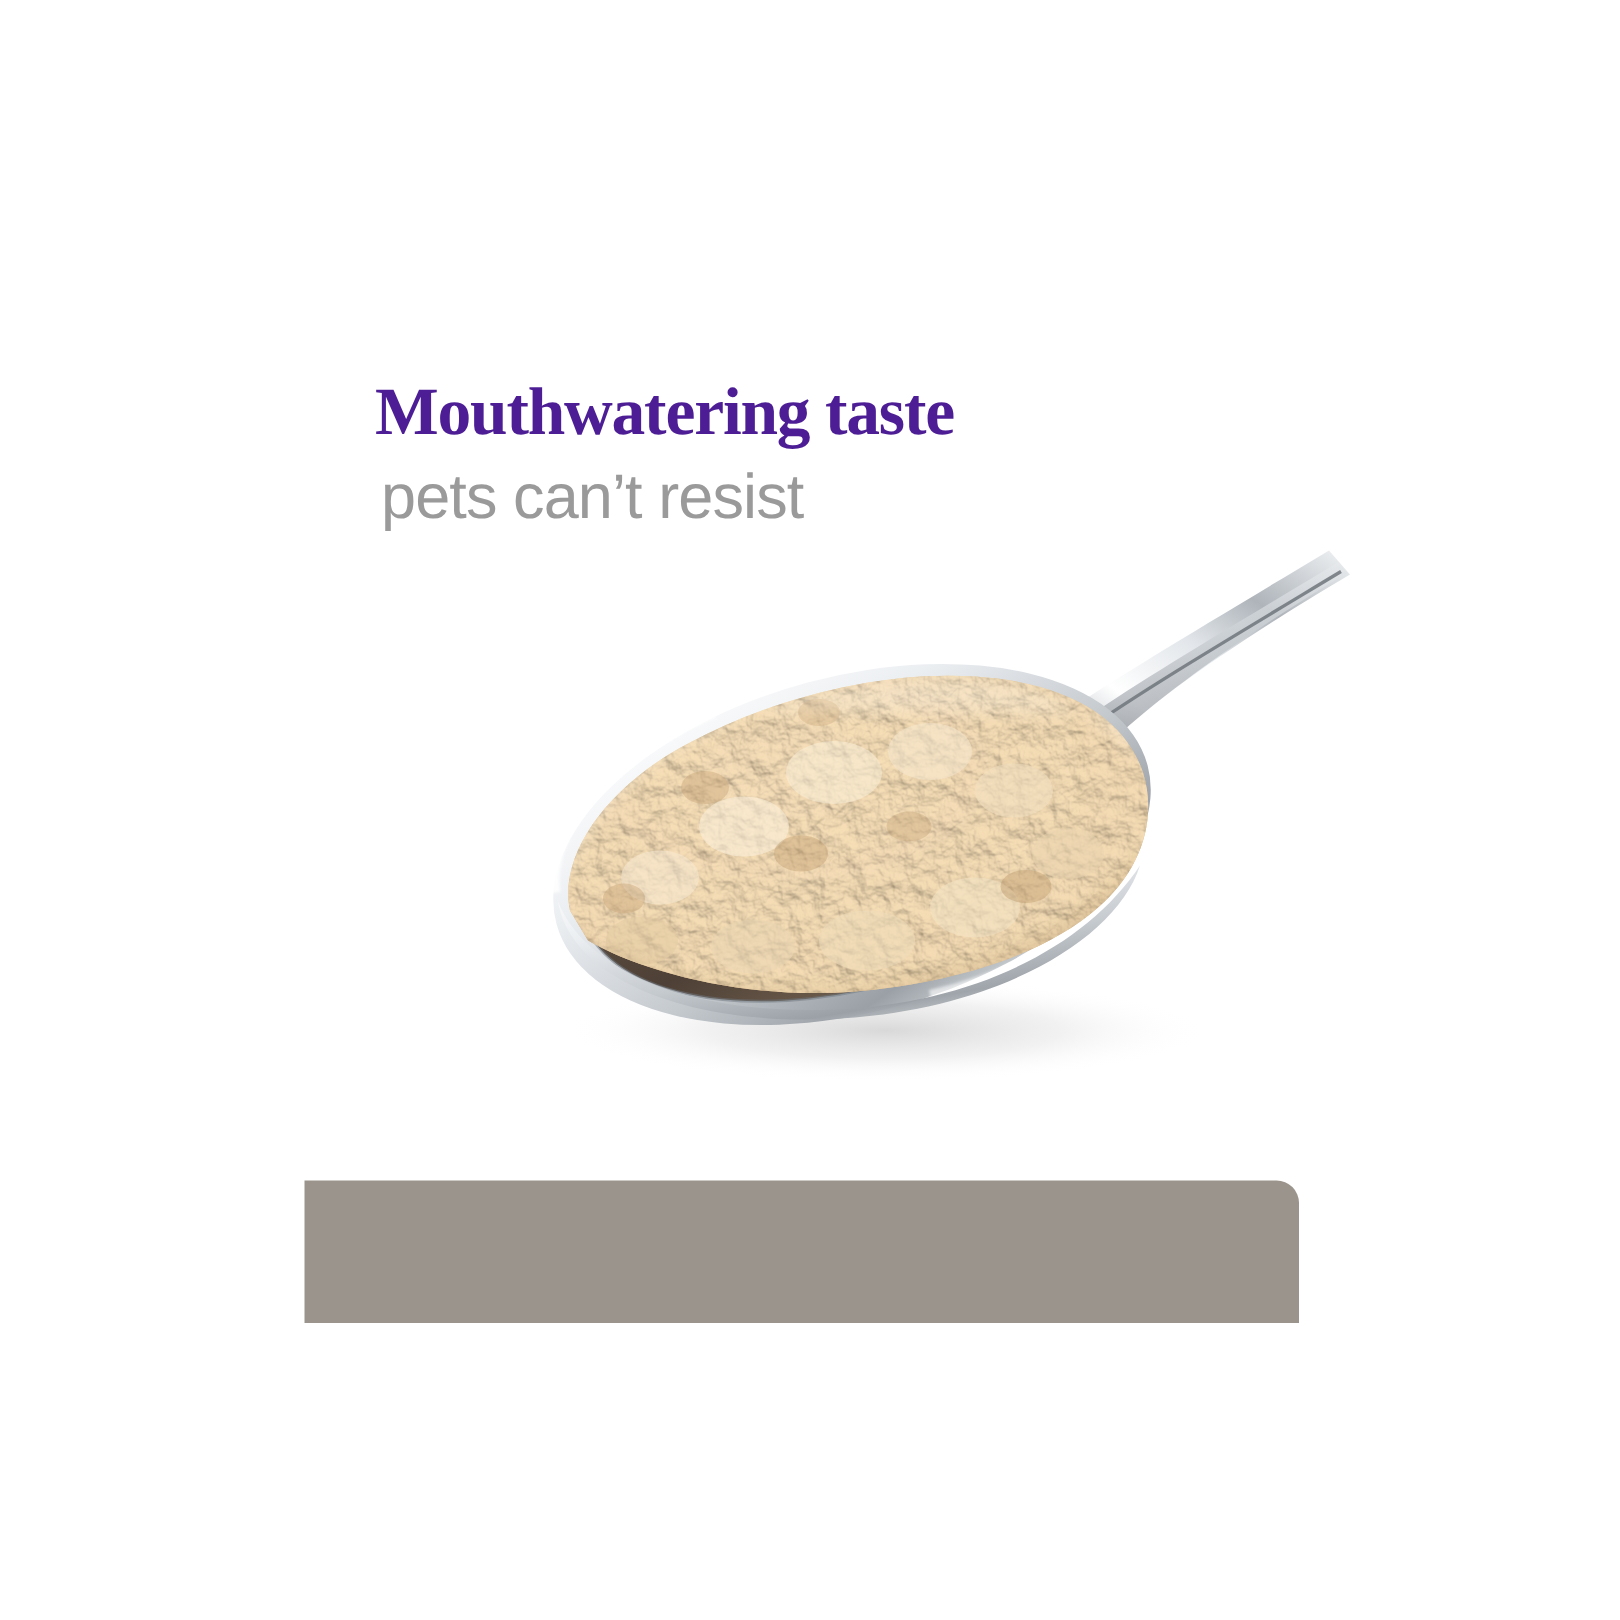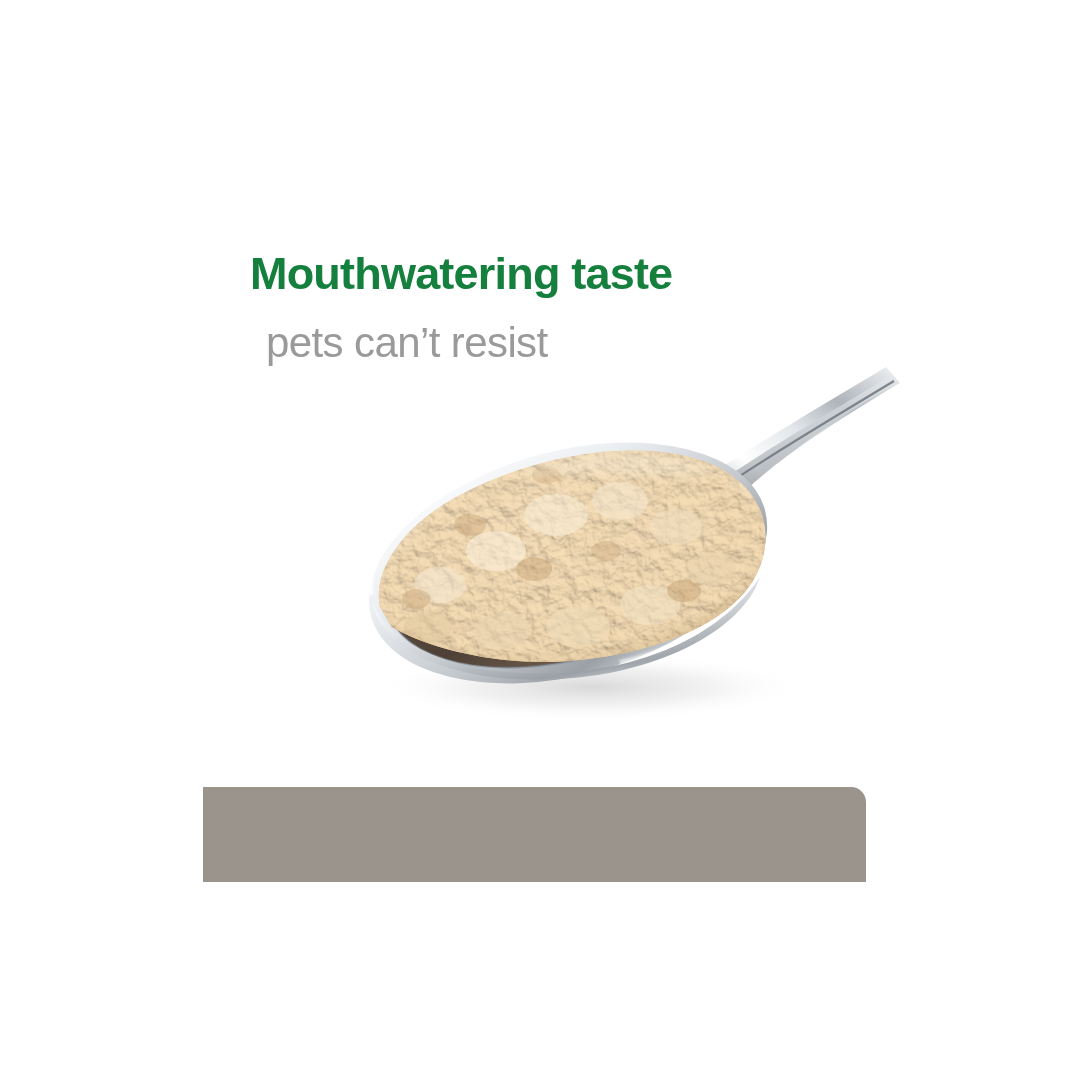--- a/index.html
+++ b/index.html
@@ -19,38 +19,38 @@
   }
 
   
   .headline-block {
     position: absolute;
     left: 250px;
     top: 248px;
     width: 700px;
   }
   .headline {
-    font-family: Liberation Sans, sans-serif;
+    font-family: Liberation Serif, serif;
     font-weight: bold;
     font-size: 45px;
     line-height: 52px;
     letter-spacing: -0.8px;
-    color: #15803d;
+    color: #4c1d95;
     white-space: nowrap;
     margin: 0;
   }
   .subheadline {
     font-family: "Liberation Sans", sans-serif;
     font-weight: normal;
     font-size: 42px;
     line-height: 50px;
     letter-spacing: -0.6px;
     color: #9a9a9a;
     white-space: nowrap;
-    margin: 16px;
+    margin: 4px;
     padding-top: 2px;
   }
 
   
   .footer-bar {
     position: absolute;
     left: 203px;
     top: 787px;
     width: 663px;
     height: 95px;

